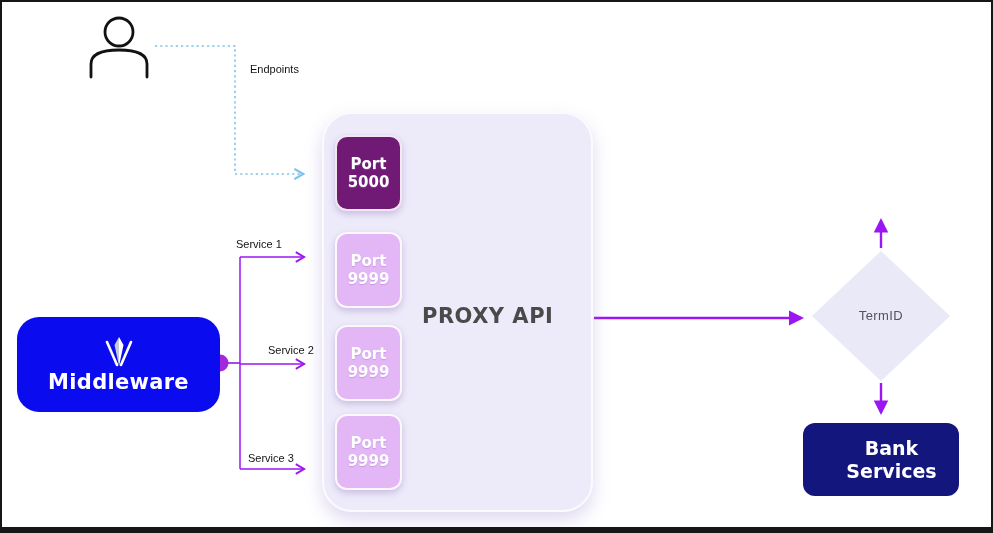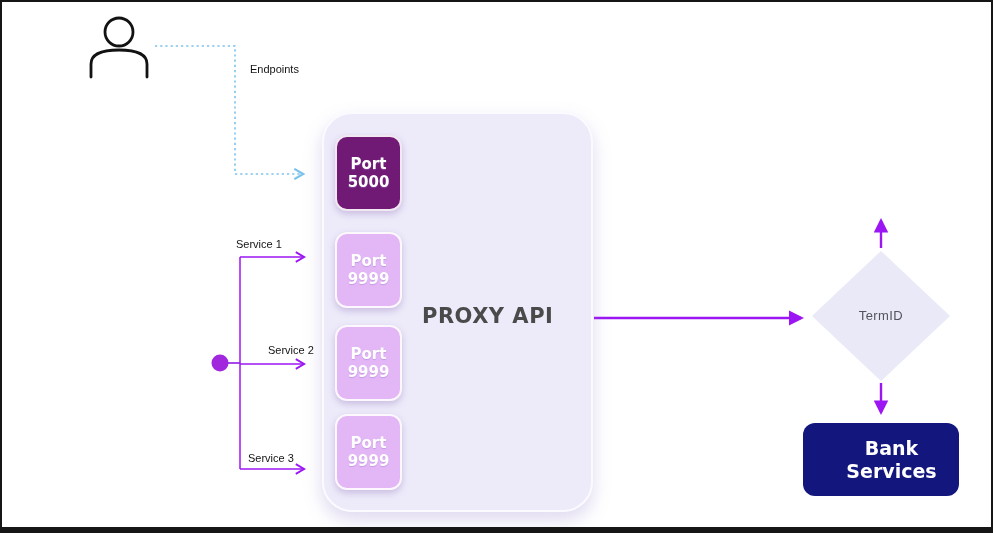--- a/index.html
+++ b/index.html
@@ -130,20 +130,29 @@
     <circle cx="30" cy="17" r="14" fill="none" stroke="#121212" stroke-width="2.8"></circle>
     <path d="M2,62 L2,49 Q2,35 30,35 Q58,35 58,49 L58,62" fill="none" stroke="#121212" stroke-width="2.8" stroke-linecap="round" stroke-linejoin="round"></path>
   </svg>
 
   <div class="small-label" style="left:248px;top:61px;">Endpoints</div>
 
   <div class="small-label" style="left:234px;top:236px;">Service 1</div>
   <div class="small-label" style="left:230px;top:342px;margin-left:36px;">Service 2</div>
   <div class="small-label" style="left:246px;top:450px;">Service 3</div>
 
+  <div class="middleware-box">
+    <svg width="30" height="32" viewBox="0 0 30 32">
+      <path d="M3,6 L13,29" stroke="#ffffff" stroke-width="2.6" stroke-linecap="round" fill="none"></path>
+      <path d="M27,6 L17,29" stroke="#ffffff" stroke-width="2.6" stroke-linecap="round" fill="none"></path>
+      <polygon points="15,1 10.5,9 15,30" fill="#c7cad4"></polygon>
+      <polygon points="15,1 19.5,9 15,30" fill="#ffffff"></polygon>
+    </svg>
+    <div class="middleware-label">Middleware</div>
+  </div>
 
   <div class="proxy-container">
     <div class="proxy-title">PROXY API</div>
     <div class="port-box port-blue">
       <div class="port-label">Port 5000</div>
     </div>
     <div class="port-box port-purple1">
       <div class="port-label">Port 9999</div>
     </div>
     <div class="port-box port-purple2">

